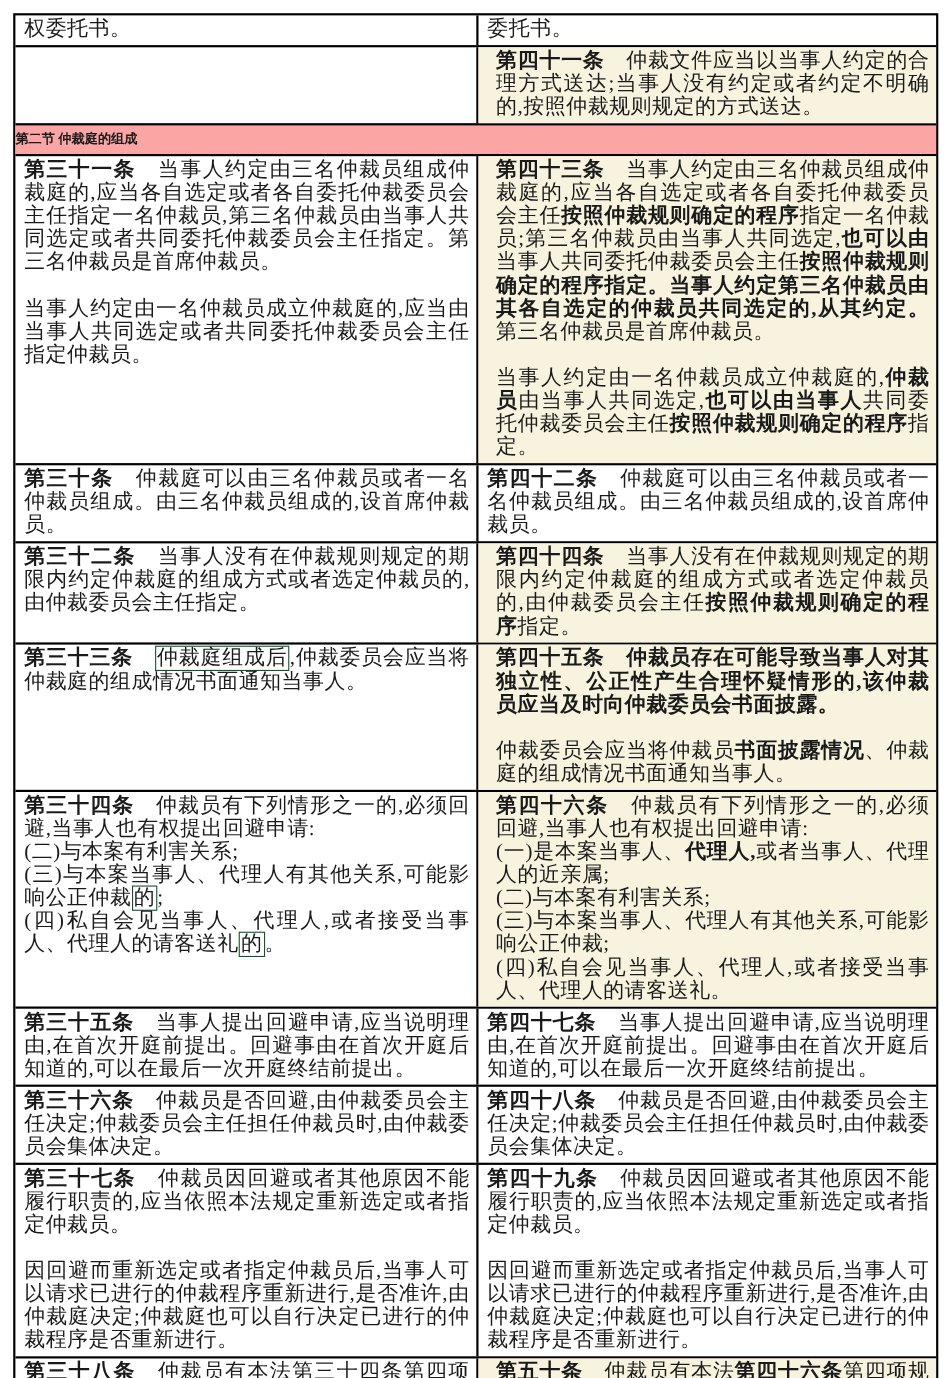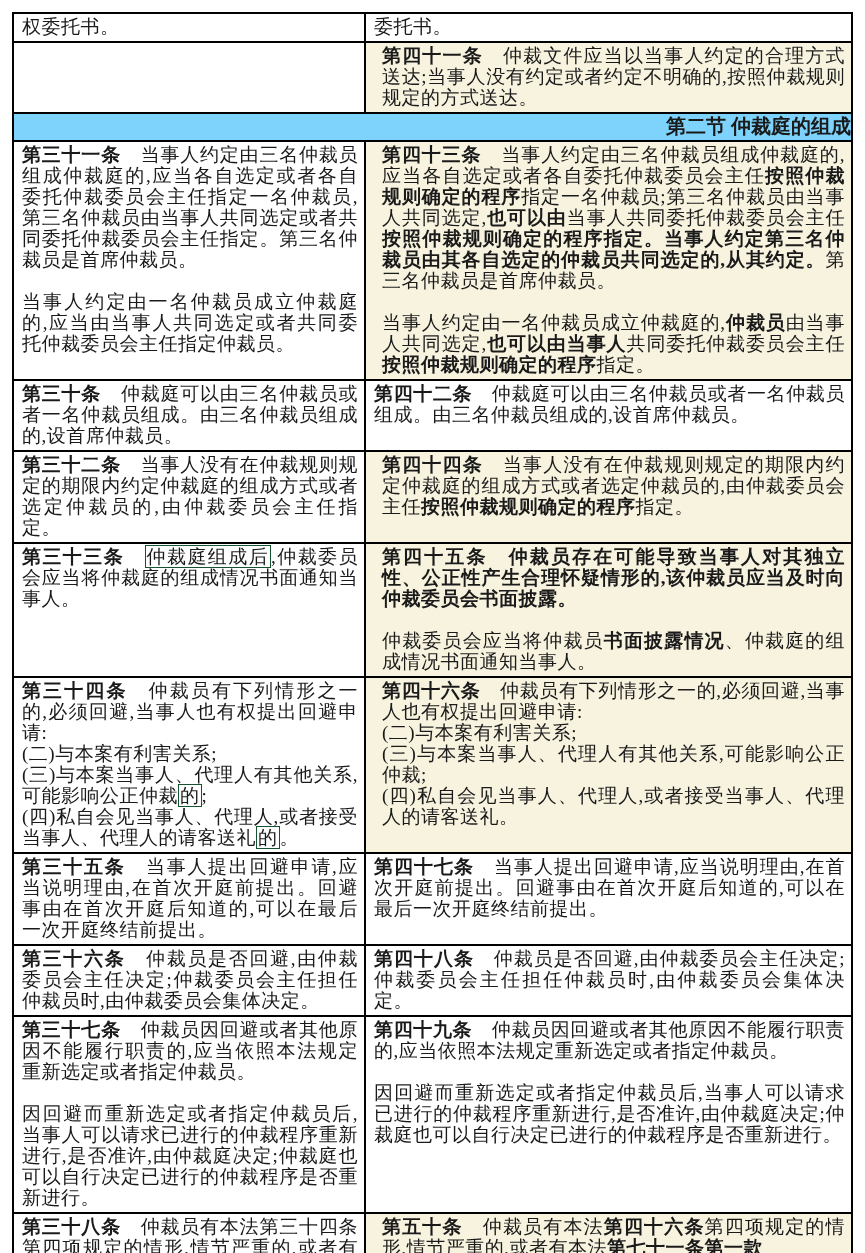--- a/index.html
+++ b/index.html
@@ -18,31 +18,31 @@
   .row { display: flex; border-top: 2px solid var(--border); }
   .row:first-child { border-top: none; }
   .cell {
     box-sizing: border-box;
     padding: 2px 6px 4px 8px;
     font-size: 19px; line-height: 21px;
     text-align: justify; text-justify: inter-character;
     letter-spacing: 0.5px;
     overflow: hidden;
   }
-  .cell.left  { width: 352px; border-right: 2px solid var(--border); }
+  .cell.left  { width: 421px; border-right: 2px solid var(--border); }
   .cell.right { flex: 1; }
   .cell.hl { background: var(--hl); padding-left: 16px; }
   .para { margin: 0; }
   .para.gap { margin-top: 21px; }
   .bold { font-weight: bold; }
   .boxed { border: 1px solid #14532d; padding: 0 1px; }
   .section-row {
-    display: block; text-align: right;
-    font-weight: bold; font-size: 20px; line-height: 23px;
-    padding: 1px 0 2px 0; background: #7dd3fc;
+    display: block; text-align: left;
+    font-weight: bold; font-size: 12px; line-height: 23px;
+    padding: 1px 0 2px 0; background: #fca5a5;
   }
 </style>
 </head>
 <body>
 
 <div class="page">
   <div class="law-table" id="law-table">
       <div class="row">
         <div class="cell left">
           <p class="para"><span class="">权委托书。</span></p>
@@ -95,20 +95,21 @@
       </div>
       <div class="row">
         <div class="cell left">
           <p class="para"><span class="bold ">第三十四条</span><span class="">　仲裁员有下列情形之一的,必须回避,当事人也有权提出回避申请:</span></p>
           <p class="para"><span class="">(二)与本案有利害关系;</span></p>
           <p class="para"><span class="">(三)与本案当事人、代理人有其他关系,可能影响公正仲裁</span><span class="boxed">的</span><span class="">;</span></p>
           <p class="para"><span class="">(四)私自会见当事人、代理人,或者接受当事人、代理人的请客送礼</span><span class="boxed">的</span><span class="">。</span></p>
         </div>
         <div class="cell right hl">
           <p class="para"><span class="bold ">第四十六条</span><span class="">　仲裁员有下列情形之一的,必须回避,当事人也有权提出回避申请:</span></p>
+          <p class="para"><span class="">(一)是本案当事人、</span><span class="bold ">代理人,</span><span class="">或者当事人、代理人的近亲属;</span></p>
           <p class="para"><span class="">(二)与本案有利害关系;</span></p>
           <p class="para"><span class="">(三)与本案当事人、代理人有其他关系,可能影响公正仲裁;</span></p>
           <p class="para"><span class="">(四)私自会见当事人、代理人,或者接受当事人、代理人的请客送礼。</span></p>
         </div>
       </div>
       <div class="row">
         <div class="cell left">
           <p class="para"><span class="bold ">第三十五条</span><span class="">　当事人提出回避申请,应当说明理由,在首次开庭前提出。回避事由在首次开庭后知道的,可以在最后一次开庭终结前提出。</span></p>
         </div>
         <div class="cell right">

